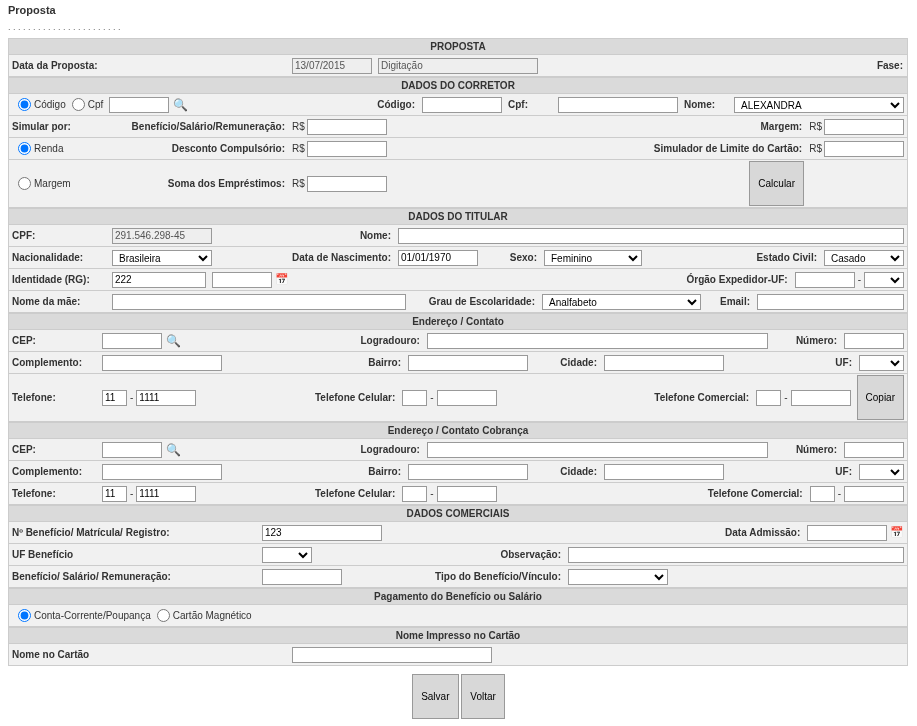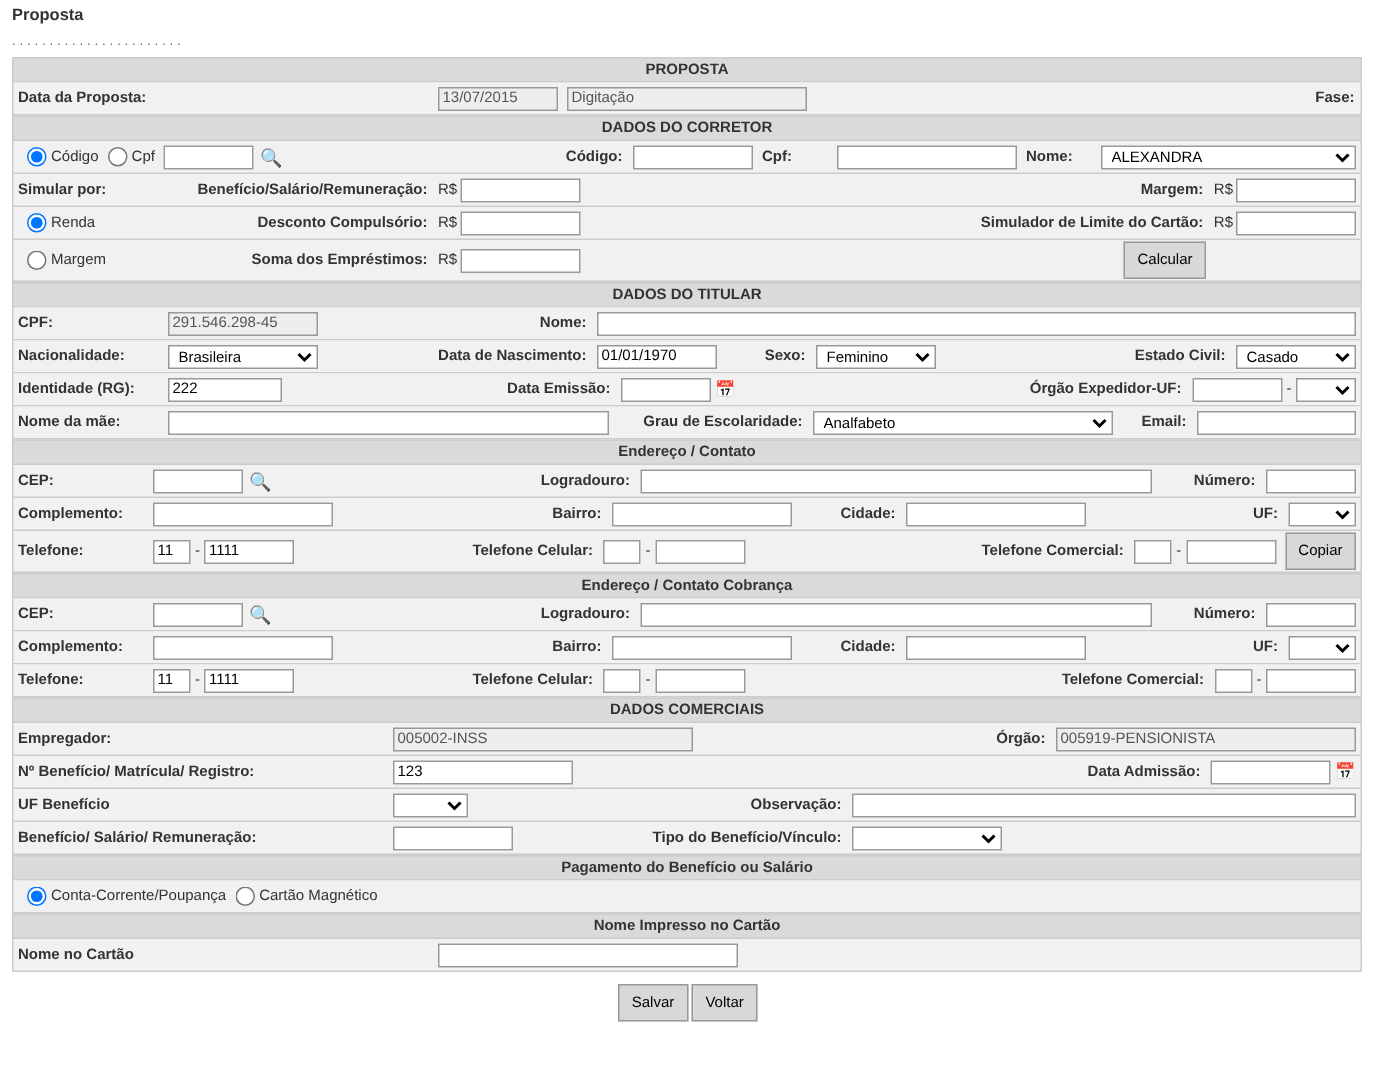--- a/index.html
+++ b/index.html
@@ -7,21 +7,21 @@
 .page-title { font-size: 11px; font-weight: bold; padding: 4px 8px; }
 .breadcrumb { font-size: 9px; color: #666; padding: 2px 8px 6px; }
 .form { width: 900px; margin: 0 8px; }
 .section-header { background: #dadada; text-align: center; font-weight: bold; font-size: 10px; padding: 2px 0; border: 1px solid #ccc; }
 .row { display: flex; align-items: center; background: #f1f1f1; border: 1px solid #ccc; border-top: none; min-height: 22px; }
 .cell { display: flex; align-items: center; padding: 1px 3px; }
 .lbl { text-align: right; font-size: 10px; padding-right: 4px; font-weight: bold; }
 input[type=text], select { font-size: 10px; padding: 1px 2px; border: 1px solid #999; background: #fff; height: 16px; }
 input[readonly], input.ro { background: #eee; color: #555; }
 input[type=radio] { margin: 0 3px 0 6px; vertical-align: middle; }
-.btn { font-size: 10px; padding: 6px 8px; background: #d8d8d8; border: 1px solid #999; cursor: pointer; }
+.btn { font-size: 10px; padding: 16px 8px; background: #d8d8d8; border: 1px solid #999; cursor: pointer; }
 .icon-search { color: #4a90d9; font-size: 12px; margin-left: 4px; cursor: pointer; }
 .icon-cal { color: #3a6; font-size: 11px; margin-left: 3px; cursor: pointer; }
 .footer-btns { text-align: center; padding: 8px; }
 .sep { padding: 0 3px; }
 </style>
 </head>
 <body>
 
 <div class="page-title">Proposta</div>
 <div class="breadcrumb">. . . . . . . . . . . . . . . . . . . . . . .</div>
@@ -124,52 +124,51 @@
   <div class="cell lbl" style="width:100px">Nacionalidade:</div>
   <div class="cell">
         <select style="width:100px"><option>Brasileira</option></select>
       </div>
   <div class="cell lbl" style="width:180px;justify-content:flex-end">Data de Nascimento:</div>
   <div class="cell">
         <input type="text" style="width: 80px;" value="01/01/1970">
       </div>
   <div class="cell lbl" style="width:60px;justify-content:flex-end">Sexo:</div>
   <div class="cell">
-        <select style="width:80px"><option>Feminino</option></select>
+        <select style="width:98px"><option>Feminino</option></select>
       </div>
   <div class="cell lbl" style="flex:1;justify-content:flex-end">Estado Civil:</div>
   <div class="cell">
         <select style="width:80px"><option>Casado</option></select>
       </div>
 </div>
 <div class="row">
   <div class="cell lbl" style="width:100px">Identidade (RG):</div>
   <div class="cell">
-        <input type="text" style="width: 76px;" value="222">
-      </div>
-  <div class="cell lbl" style="width:220px;justify-content:flex-end">Data Emissão:</div>
+        <input type="text" style="width: 94px;" value="222">
+      </div>
   <div class="cell">
         <input type="text" style="width: 60px;">
         <span class="icon-cal">📅</span>
       </div>
   <div class="cell lbl" style="flex:1;justify-content:flex-end">Órgão Expedidor-UF:</div>
   <div class="cell">
         <input type="text" style="width: 60px;">
         <span class="sep">-</span>
         <select style="width:40px"><option></option></select>
       </div>
 </div>
 <div class="row">
   <div class="cell lbl" style="width:100px">Nome da mãe:</div>
   <div class="cell" style="width:300px">
         <input type="text" style="width: 100%;">
       </div>
   <div class="cell lbl" style="width:130px;justify-content:flex-end">Grau de Escolaridade:</div>
   <div class="cell">
-        <select style="width:200px"><option>Analfabeto</option></select>
+        <select style="width:159px"><option>Analfabeto</option></select>
       </div>
   <div class="cell lbl" style="width:50px;justify-content:flex-end">Email:</div>
   <div class="cell" style="flex:1">
         <input type="text" style="width: 100%;">
       </div>
 </div>
 
 <div class="section-header">Endereço / Contato</div>
 <div class="row">
   <div class="cell lbl" style="width:90px">CEP:</div>
@@ -277,30 +276,20 @@
       </div>
   <div class="cell lbl" style="flex:1;justify-content:flex-end">Telefone Comercial:</div>
   <div class="cell">
         <input type="text" style="width: 25px;">
         <span class="sep">-</span>
         <input type="text" style="width: 60px;">
       </div>
 </div>
 
 <div class="section-header">DADOS COMERCIAIS</div>
-<div class="row">
-  <div class="cell lbl" style="width:250px">Empregador:</div>
-  <div class="cell">
-        <input type="text" style="width: 200px;" class="ro" readonly="" value="005002-INSS">
-      </div>
-  <div class="cell lbl" style="flex:1;justify-content:flex-end">Órgão:</div>
-  <div class="cell">
-        <input type="text" style="width: 200px;" class="ro" readonly="" value="005919-PENSIONISTA">
-      </div>
-</div>
 <div class="row">
   <div class="cell lbl" style="width:250px">Nº Benefício/ Matrícula/ Registro:</div>
   <div class="cell">
         <input type="text" style="width: 120px;" value="123">
       </div>
   <div class="cell lbl" style="flex:1;justify-content:flex-end">Data Admissão:</div>
   <div class="cell">
         <input type="text" style="width: 80px;">
         <span class="icon-cal">📅</span>
       </div>

